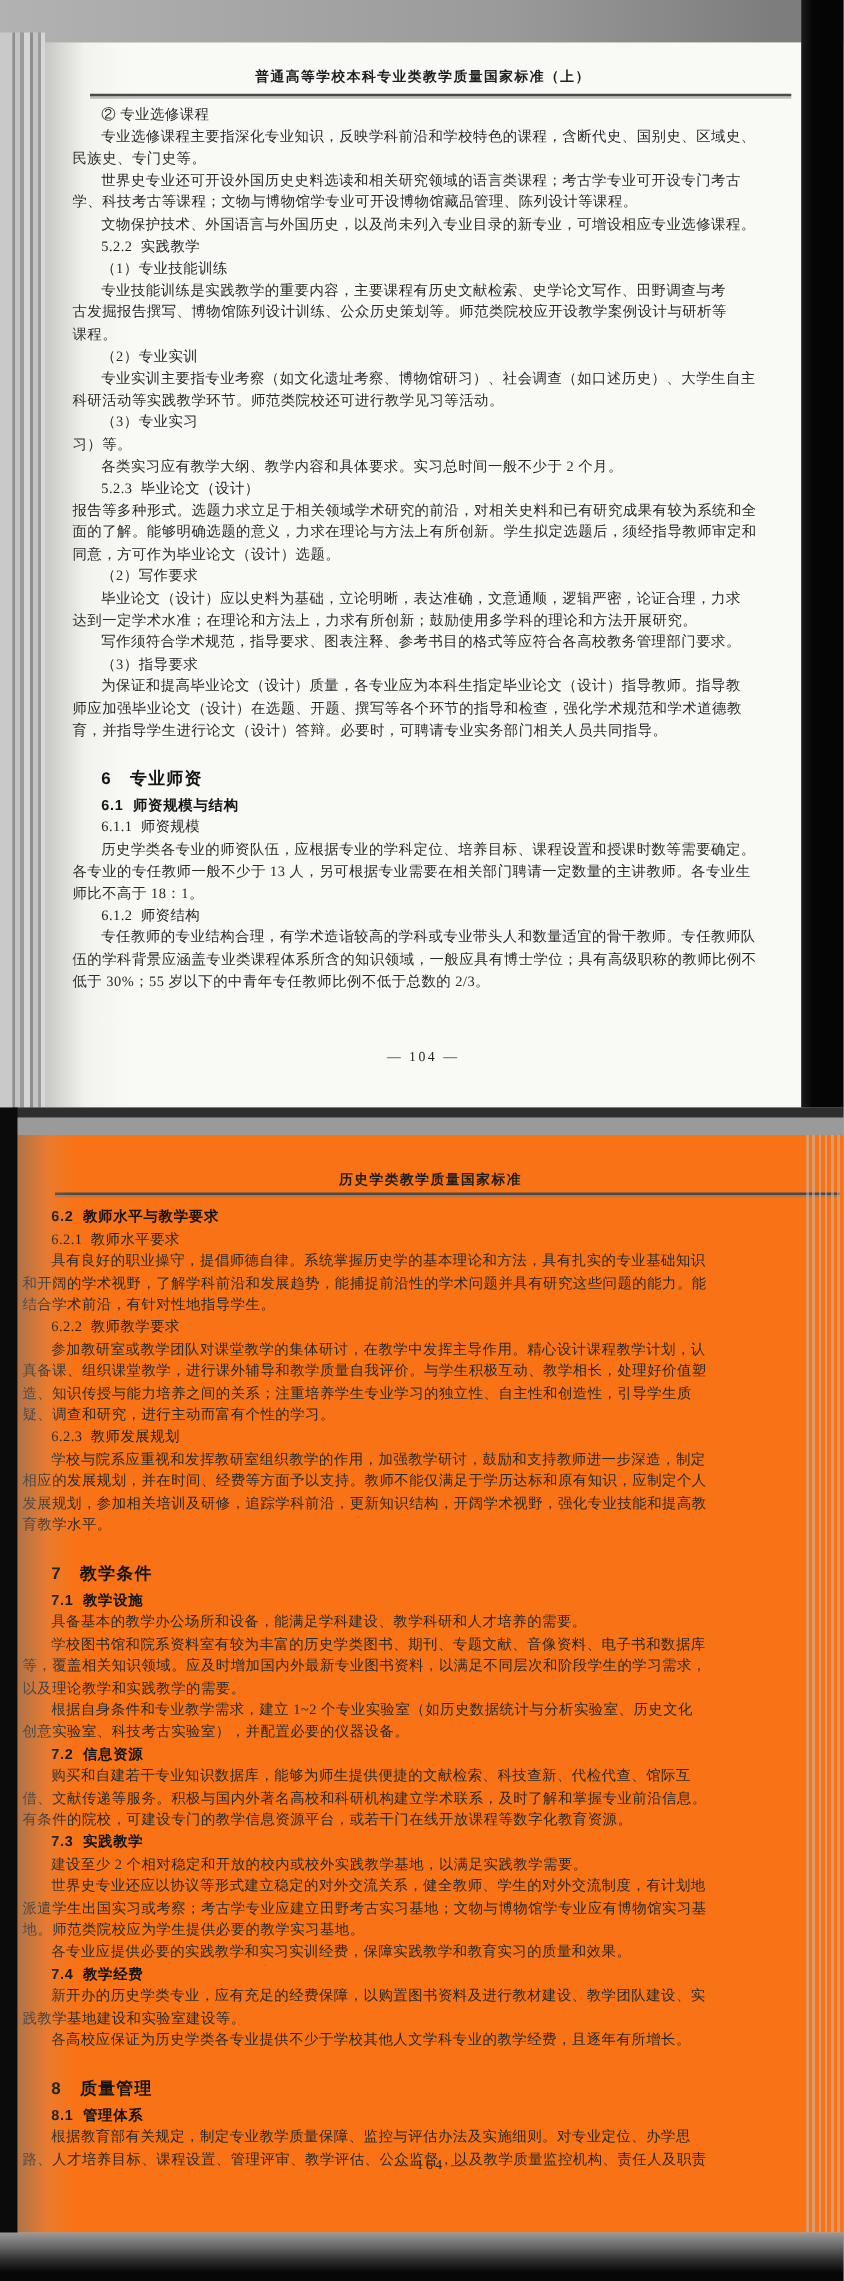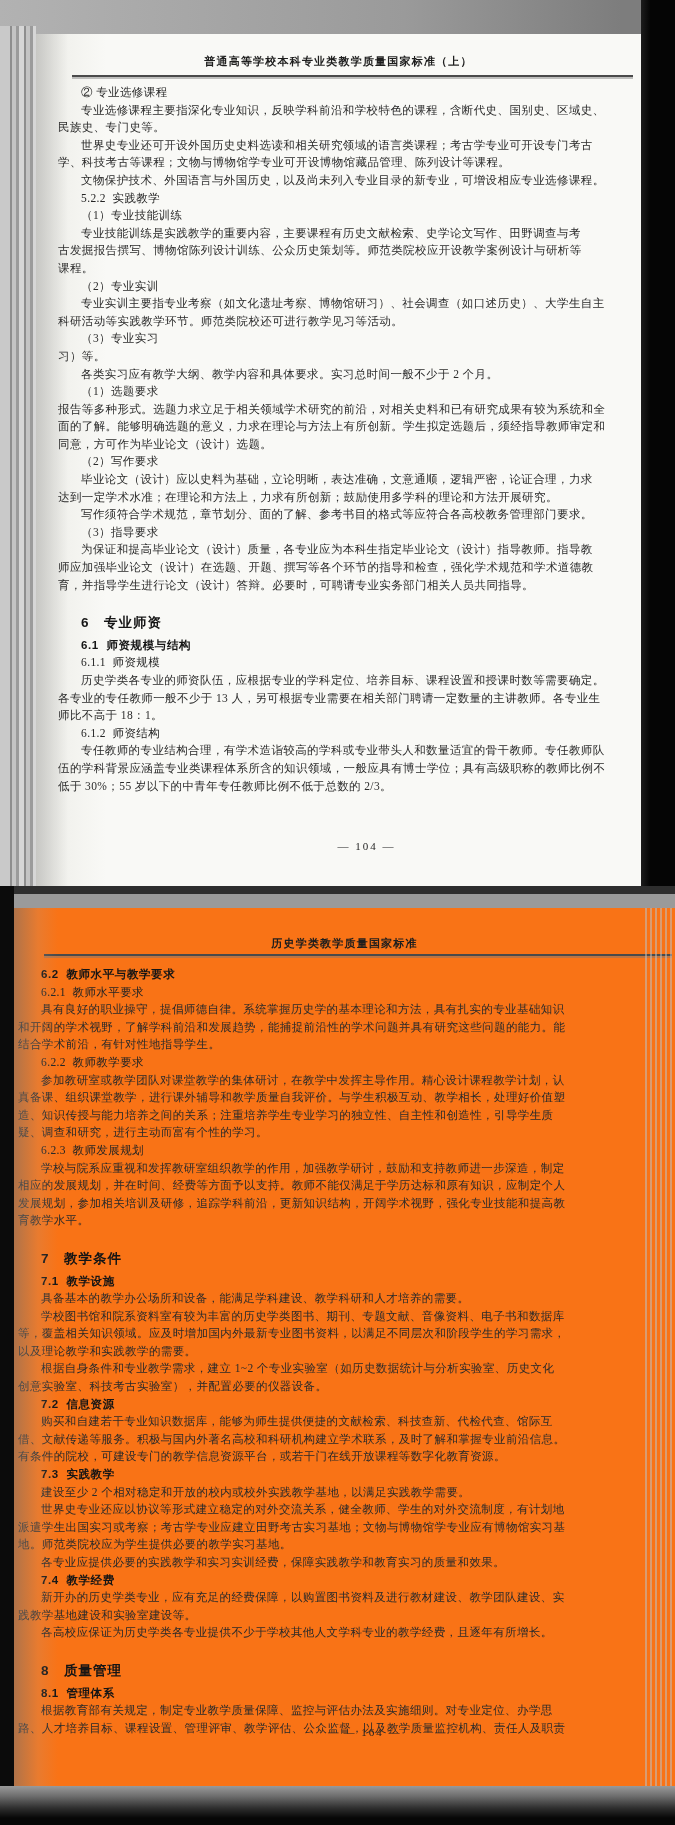--- a/index.html
+++ b/index.html
@@ -38,22 +38,22 @@
   .header-rule{position:absolute;height:2px;background:#4a4a4a;
          box-shadow:0 2px 0 rgba(120,120,120,.45);}
   .text-col{position:absolute;z-index:1;}
   .line{white-space:pre;font-size:11.5px;line-height:17.6px;color:#2a2a2a;letter-spacing:.4px;}
   .indent{padding-left:23px;}
   .s-h1{font-family:"Liberation Sans",sans-serif;font-weight:bold;font-size:13.5px;
         color:#151515;letter-spacing:1px;margin:20px 0 5px;line-height:17.6px;}
   .s-h2{font-family:"Liberation Sans",sans-serif;font-weight:bold;font-size:11.5px;
         color:#151515;letter-spacing:.6px;}
   .s-h3{color:#242424;}
-  .page-number{position:absolute;left:16px;width:100%;text-align:center;font-size:11px;
-        color:#1f1f1f;letter-spacing:2px;padding-left:12px;}
+  .page-number{position:absolute;left:0;width:100%;text-align:center;font-size:11px;
+        color:#1f1f1f;letter-spacing:2px;}
 </style>
 </head>
 <body>
 
 <div class="canvas">
 
   <div class="abs top-shade"></div>
 
   <div class="abs s1-edge-left"></div>
   <div class="abs s1-binding"></div>
@@ -73,28 +73,28 @@
         <div class="line indent">（1）专业技能训练</div>
         <div class="line indent">专业技能训练是实践教学的重要内容，主要课程有历史文献检索、史学论文写作、田野调查与考</div>
         <div class="line">古发掘报告撰写、博物馆陈列设计训练、公众历史策划等。师范类院校应开设教学案例设计与研析等</div>
         <div class="line">课程。</div>
         <div class="line indent">（2）专业实训</div>
         <div class="line indent">专业实训主要指专业考察（如文化遗址考察、博物馆研习）、社会调查（如口述历史）、大学生自主</div>
         <div class="line">科研活动等实践教学环节。师范类院校还可进行教学见习等活动。</div>
         <div class="line indent">（3）专业实习</div>
         <div class="line">习）等。</div>
         <div class="line indent">各类实习应有教学大纲、教学内容和具体要求。实习总时间一般不少于 2 个月。</div>
-        <div class="line indent">（1）选题要求</div>
+        <div class="line s-h3 indent">5.2.3  毕业论文（设计）</div>
         <div class="line">报告等多种形式。选题力求立足于相关领域学术研究的前沿，对相关史料和已有研究成果有较为系统和全</div>
         <div class="line">面的了解。能够明确选题的意义，力求在理论与方法上有所创新。学生拟定选题后，须经指导教师审定和</div>
         <div class="line">同意，方可作为毕业论文（设计）选题。</div>
         <div class="line indent">（2）写作要求</div>
         <div class="line indent">毕业论文（设计）应以史料为基础，立论明晰，表达准确，文意通顺，逻辑严密，论证合理，力求</div>
         <div class="line">达到一定学术水准；在理论和方法上，力求有所创新；鼓励使用多学科的理论和方法开展研究。</div>
-        <div class="line indent">写作须符合学术规范，章节划分、面的了解、参考书目的格式等应符合各高校教务管理部门要求。</div>
+        <div class="line indent">写作须符合学术规范，指导要求、图表注释、参考书目的格式等应符合各高校教务管理部门要求。</div>
         <div class="line indent">（3）指导要求</div>
         <div class="line indent">为保证和提高毕业论文（设计）质量，各专业应为本科生指定毕业论文（设计）指导教师。指导教</div>
         <div class="line">师应加强毕业论文（设计）在选题、开题、撰写等各个环节的指导和检查，强化学术规范和学术道德教</div>
         <div class="line">育，并指导学生进行论文（设计）答辩。必要时，可聘请专业实务部门相关人员共同指导。</div>
         <div class="line s-h1 indent">6　专业师资</div>
         <div class="line s-h2 indent">6.1  师资规模与结构</div>
         <div class="line s-h3 indent">6.1.1  师资规模</div>
         <div class="line indent">历史学类各专业的师资队伍，应根据专业的学科定位、培养目标、课程设置和授课时数等需要确定。</div>
         <div class="line">各专业的专任教师一般不少于 13 人，另可根据专业需要在相关部门聘请一定数量的主讲教师。各专业生</div>
         <div class="line">师比不高于 18：1。</div>

